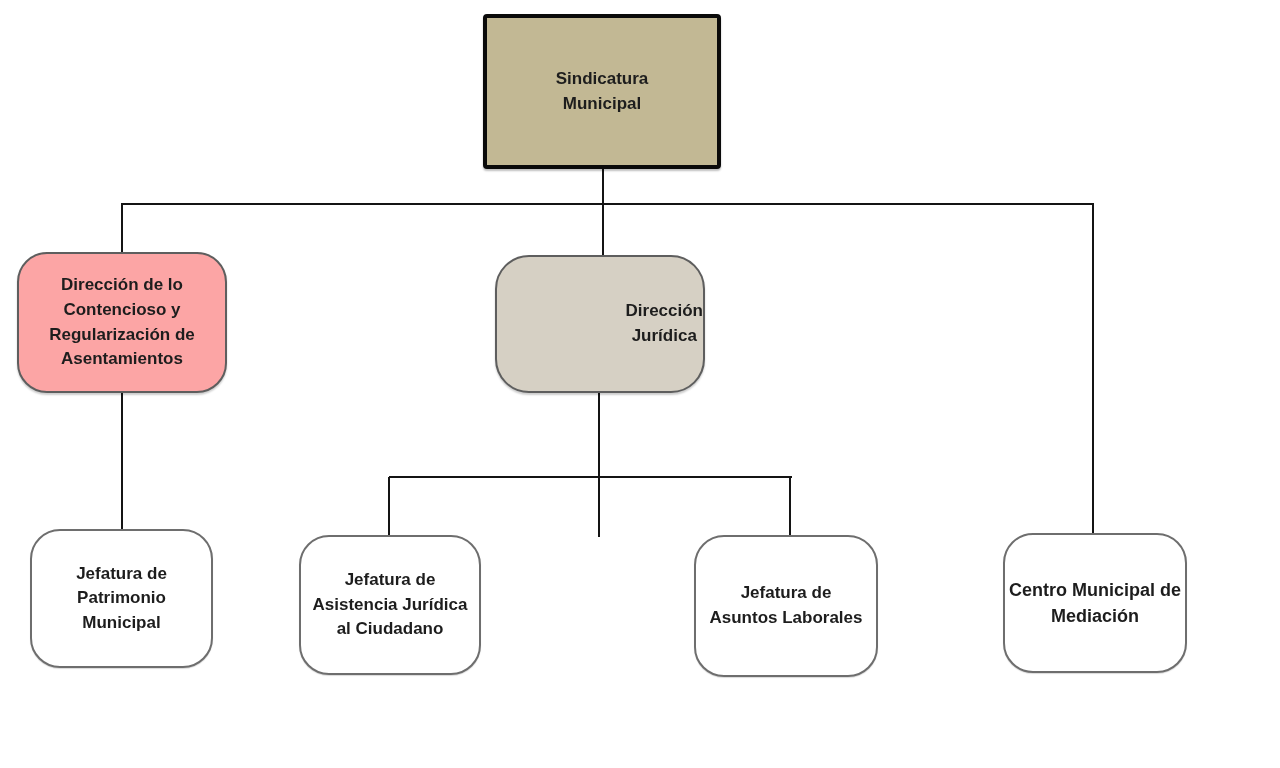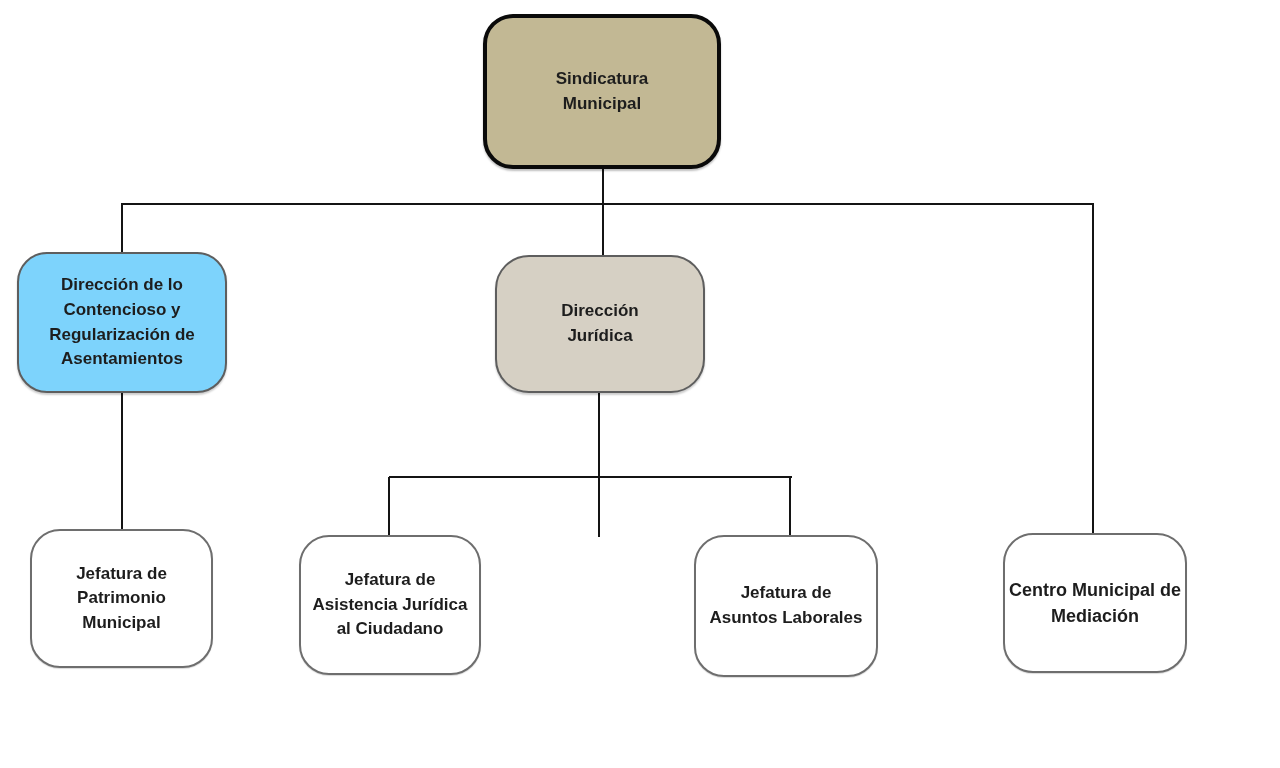--- a/index.html
+++ b/index.html
@@ -30,37 +30,38 @@
     font-weight: 700;
     color: #1d1d1d;
     font-size: 17px;
     line-height: 1.45;
   }
   
   .n-sindicatura {
     left: 483px; top: 14px; width: 238px; height: 155px;
     background: #c2b894;
     border: 4px solid #0a0a0a;
-    border-radius: 30px;
+    border-radius: 4px;
     box-shadow: 0 2px 2px rgba(0,0,0,0.25);
   }
   
   .n-contencioso {
     left: 17px; top: 252px; width: 210px; height: 141px;
-    background: #7dd3fc;
+    background: #fca5a5;
     border: 2px solid #5e5e5e;
     border-radius: 30px;
     box-shadow: 0 2px 2px rgba(0,0,0,0.2);
   }
   .n-juridica {
     left: 495px; top: 255px; width: 210px; height: 138px;
     background: #d6d0c4;
     border: 2px solid #5e5e5e;
     border-radius: 34px;
     box-shadow: 0 2px 2px rgba(0,0,0,0.2);
+    justify-content: flex-end;
   }
   
   .leaf {
     background: #ffffff;
     border: 2px solid #6e6e6e;
     border-radius: 30px;
     box-shadow: 0 1px 1px rgba(0,0,0,0.15);
   }
   .n-patrimonio { left: 30px;   top: 529px; width: 183px; height: 139px; }
   .n-asistencia { left: 299px;  top: 535px; width: 182px; height: 140px; }

